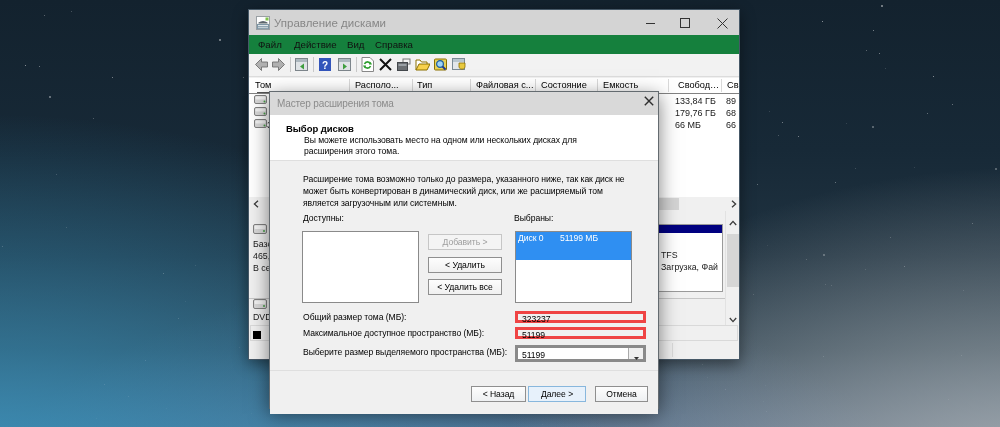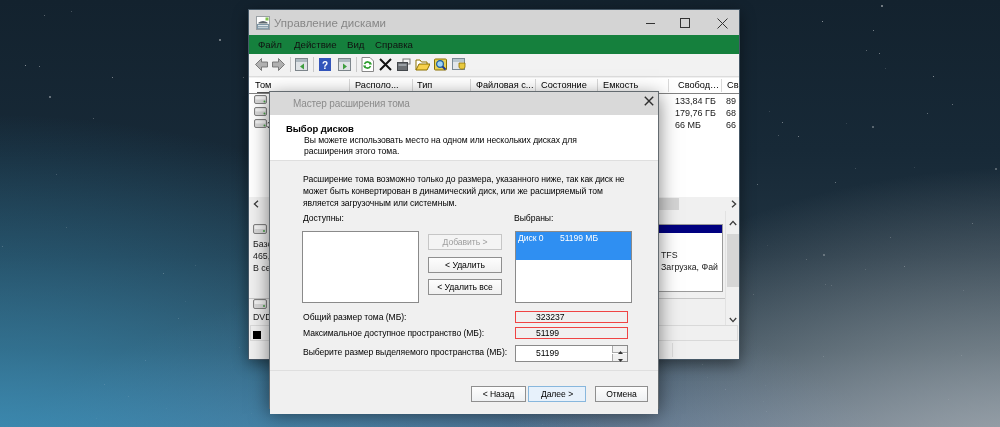--- a/index.html
+++ b/index.html
@@ -48,33 +48,33 @@
   #statusbar { position:absolute; left:0; top:331px; width:100%; height:18px; background:#f0f0f0; }
 
   
   #dlg {
     position:absolute; left:269px; top:91px; width:390px; height:318px;
     background:#f0f0f0; border:1px solid #646b70;
     box-shadow: 0 5px 18px rgba(0,0,0,0.5);
     font-size:8.6px; color:#000; letter-spacing:-0.05px;
   }
   #dtitle { position:absolute; left:0; top:0; width:100%; height:23px; background:#d9d9d9; }
-  #dtitle .txt { position:absolute; left:7px; top:6px; font-size:10px; letter-spacing:-0.15px; color:#8b8b8b;margin-left:16px; }
+  #dtitle .txt { position:absolute; left:7px; top:6px; font-size:10px; letter-spacing:-0.15px; color:#8b8b8b; }
   #dwhite { position:absolute; left:0; top:23px; width:100%; height:46px; background:#fff; border-bottom:1px solid #dfdfdf; }
   .b { font-weight:bold; }
   .lbl { position:absolute; white-space:nowrap; }
   .abs span, span.abs { white-space:nowrap; }
   .listbox { position:absolute; top:139px; width:117px; height:72px; background:#fff; border:1px solid #8a8a8a; }
   .btn {
     position:absolute; left:158px; width:74px; height:16px;
     background:linear-gradient(#fdfdfd,#f0f0f0); border:1px solid #8f8f8f;
     font-size:8.6px; color:#000; text-align:center; line-height:14px;
   }
   .btn.dis { border-color:#c6c6c6; color:#9d9d9d; background:#f4f4f4; }
-  .field { position:absolute; left:245px; width:113px; background:#f0f0f0; border:1px solid #ef4444; font-size:8.6px; padding-left:20px; }
+  .field { position:absolute; left:245px; width:131px; background:#f0f0f0; border:3px solid #ef4444; font-size:8.6px; padding-left:4px; }
   #footer { position:absolute; left:0; top:278px; width:100%; height:44px; background:#f0f0f0; border-top:1px solid #dfdfdf; }
   .fbtn { position:absolute; top:15px; height:16px; background:linear-gradient(#fdfdfd,#eef0f2); border:1px solid #8f8f8f; font-size:8.6px; text-align:center; line-height:14px; }
 </style>
 </head>
 <body>
 <div id="desk">
   <div id="stars">
       <div class="star" style="left: 582px; top: 221px; opacity: 0.366868;"></div>
       <div class="star" style="left: 753px; top: 294px; opacity: 0.18975;"></div>
       <div class="star" style="left: 49px; top: 96px; opacity: 0.577695; width: 2px; height: 2px; border-radius: 50%;"></div>

